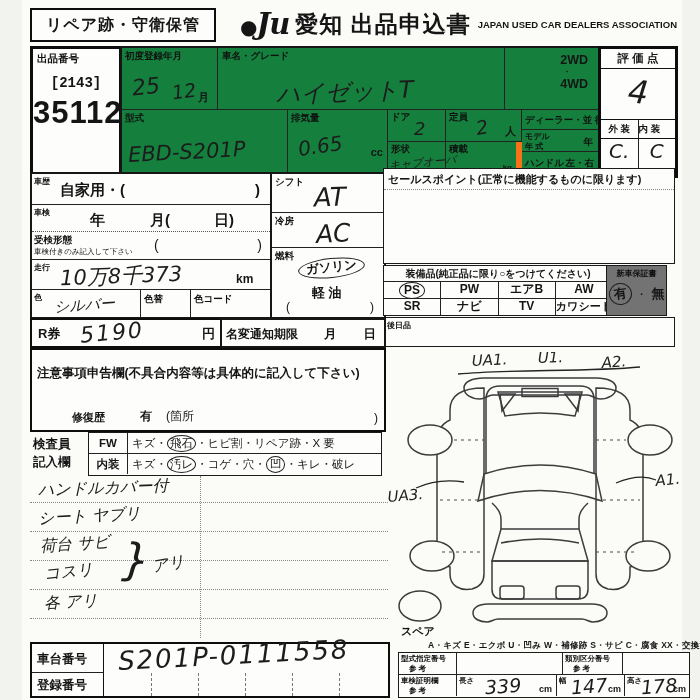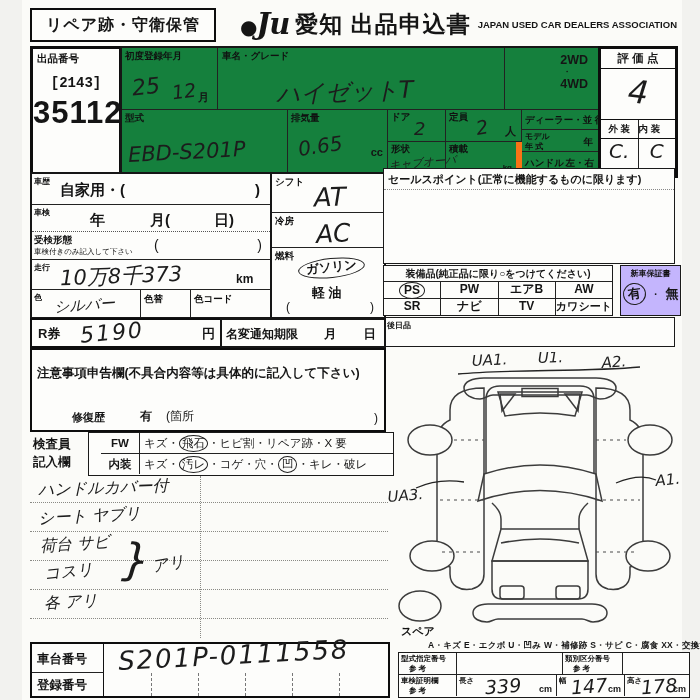--- a/index.html
+++ b/index.html
@@ -183,21 +183,21 @@
     <span style="flex:1;text-align:center;font-size:12px;font-weight:bold;line-height:15px;">AW</span>
   </div>
   <div style="display:flex;height:16px;">
     <span style="flex:1;border-right:1px solid #222;text-align:center;font-size:12px;font-weight:bold;line-height:15px;">SR</span>
     <span style="flex:1;border-right:1px solid #222;text-align:center;font-size:12px;font-weight:bold;line-height:15px;">ナビ</span>
     <span style="flex:1;border-right:1px solid #222;text-align:center;font-size:12px;font-weight:bold;line-height:15px;">TV</span>
     <span style="flex:1;text-align:center;font-size:11px;font-weight:bold;line-height:15px;">カワシート</span>
   </div>
 </div>
 
-<div class="abs b15" style="left:620px;top:265px;width:59px;height:49px;background:#c4b5fd;">
+<div class="abs b15" style="left:606px;top:265px;width:59px;height:49px;background:#737373;">
   <div class="lab8" style="text-align:center;padding-top:2px;">新車保証書</div>
   <div style="text-align:center;margin-top:4px;">
     <span class="circled" style="padding:1px 4px;font-size:13px;font-weight:bold;transform:rotate(-8deg);">有</span>
     <span style="font-size:11px;">・</span>
     <span style="font-size:13px;font-weight:bold;">無</span>
   </div>
 </div>
 
 <div class="abs b15" style="left:383px;top:317px;width:290px;height:28px;background:#fdfdfb;">
   <span class="lab8" style="position:absolute;left:3px;top:2px;">後日品</span>
@@ -220,21 +220,21 @@
 <div class="abs b25" style="left:30px;top:348px;width:352px;height:80px;background:#fdfdfb;">
   <div style="font-size:12.5px;font-weight:bold;padding:15px 0 0 5px;">注意事項申告欄(不具合内容等は具体的に記入して下さい)</div>
   <span style="position:absolute;left:40px;bottom:5px;font-size:11px;font-weight:bold;">修復歴</span>
   <span style="position:absolute;left:108px;bottom:5px;font-size:12px;font-weight:bold;">有</span>
   <span style="position:absolute;left:134px;bottom:5px;font-size:12px;">(箇所</span>
   <span style="position:absolute;right:6px;bottom:5px;font-size:12px;">)</span>
 </div>
 
 <div class="abs" style="left:33px;top:436px;font-size:12.5px;font-weight:bold;">検査員</div>
 <div class="abs" style="left:33px;top:454px;font-size:12.5px;font-weight:bold;">記入欄</div>
-<div class="abs b15" style="left:88px;top:432px;width:292px;height:42px;background:#fdfdfb;padding-left:12px;">
+<div class="abs b15" style="left:88px;top:432px;width:292px;height:42px;background:#fdfdfb;">
   <div style="display:flex;height:20px;border-bottom:1px solid #222;align-items:center;">
     <span style="width:38px;border-right:1px solid #222;text-align:center;font-size:11.5px;font-weight:bold;align-self:stretch;line-height:20px;">FW</span>
     <span style="padding-left:4px;font-size:11.5px;white-space:nowrap;">
       <span>キズ・</span><span class="circled" style="padding:0 2px;font-size:11.5px;border-width:1.3px;">飛石</span><span>・ヒビ割・リペア跡・X 要</span>
     </span>
   </div>
   <div style="display:flex;height:20px;align-items:center;">
     <span style="width:38px;border-right:1px solid #222;text-align:center;font-size:11.5px;font-weight:bold;align-self:stretch;line-height:20px;">内装</span>
     <span style="padding-left:4px;font-size:11.5px;white-space:nowrap;">
       <span>キズ・</span><span class="circled" style="padding:0 2px;font-size:11.5px;border-width:1.3px;">汚レ</span><span>・コゲ・穴・</span><span class="circled" style="padding:0 3px;font-size:11.5px;border-width:1.3px;">凹</span><span>・キレ・破レ</span>

